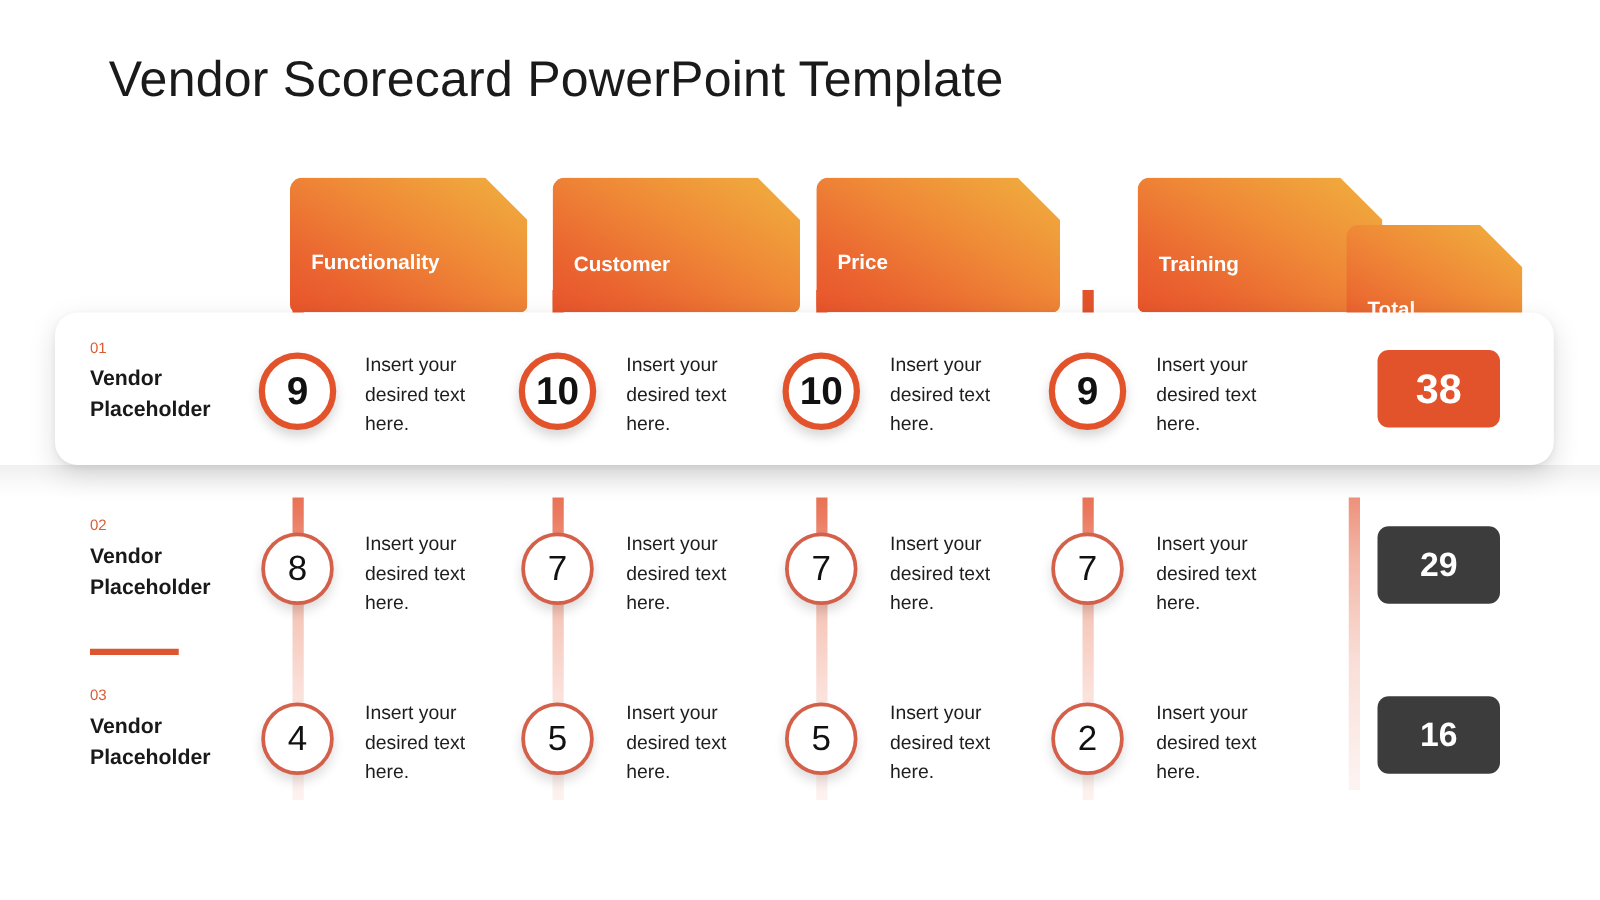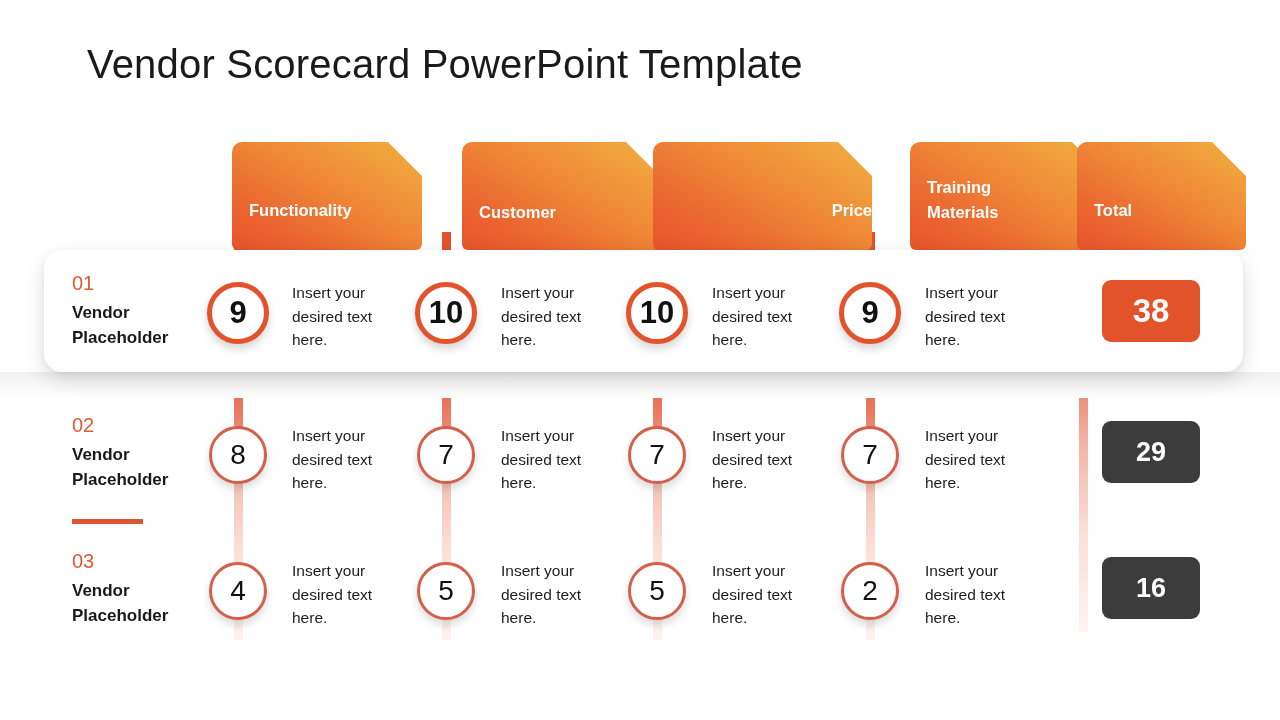--- a/index.html
+++ b/index.html
@@ -78,21 +78,21 @@
     left: 0;
     top: 372px;
     width: 1280px;
     height: 26px;
     background: linear-gradient(180deg, #f0f0f0 0%, #fafafa 60%, #ffffff 100%);
   }
 
   
   .row-label { position: absolute; left: 72px; }
   .row-num {
-    font-size: 20px;
+    font-size: 12px;
     color: #dd5b33;
     font-weight: 400;
     line-height: 1.25;
   }
   .row-name {
     font-size: 17px;
     font-weight: bold;
     color: #191919;
     line-height: 1.45;
     margin-top: 5px;
@@ -174,38 +174,37 @@
               background:linear-gradient(180deg,#e2532b 0%,#e2532b 26%,#ea7a60 44%,#f5c3b6 62%,#fbe3dd 80%,#fdf2ef 100%);"></div>
   <div class="vline" style="left:866px; top:232px; height:408px;
               background:linear-gradient(180deg,#e2532b 0%,#e2532b 26%,#ea7a60 44%,#f5c3b6 62%,#fbe3dd 80%,#fdf2ef 100%);"></div>
   <div class="vline" style="left:1079px; top:232px; height:400px;
               background:linear-gradient(180deg,#e2532b 0%,#e2532b 14%,#ea7a60 34%,#f3b7a8 54%,#f9ded7 74%,#fdf4f2 100%);"></div>
 
   <div class="col-header" style="left:232px; width:190px;">
     <div class="chtxt">Functionality</div>
   </div>
 
-  <div class="col-header two-line" style="left:442px; width:198px;margin-left:20px;">
+  <div class="col-header two-line" style="left:442px; width:198px;">
     <div class="chtxt">
       <div>Customer</div>
     </div>
   </div>
 
-  <div class="col-header" style="left:653px; width:219px;text-align:right;">
+  <div class="col-header" style="left:653px; width:195px;">
     <div class="chtxt">Price</div>
   </div>
 
   <div class="col-header two-line" style="left:866px; width:196px;margin-left:44px;">
     <div class="chtxt">
       <div>Training</div>
-      <div>Materials</div>
-    </div>
-  </div>
-
-  <div class="col-header" style="left:1077px; width:169px;">
+    </div>
+  </div>
+
+  <div class="col-header" style="left:1077px; width:141px;margin-top:38px;">
     <div class="chtxt">Total</div>
   </div>
 
   <div id="band"></div>
 
   <div id="row1-card"></div>
 
   <div class="row-label" style="top:271px;">
     <div class="row-num">01</div>
     <div class="row-name">

